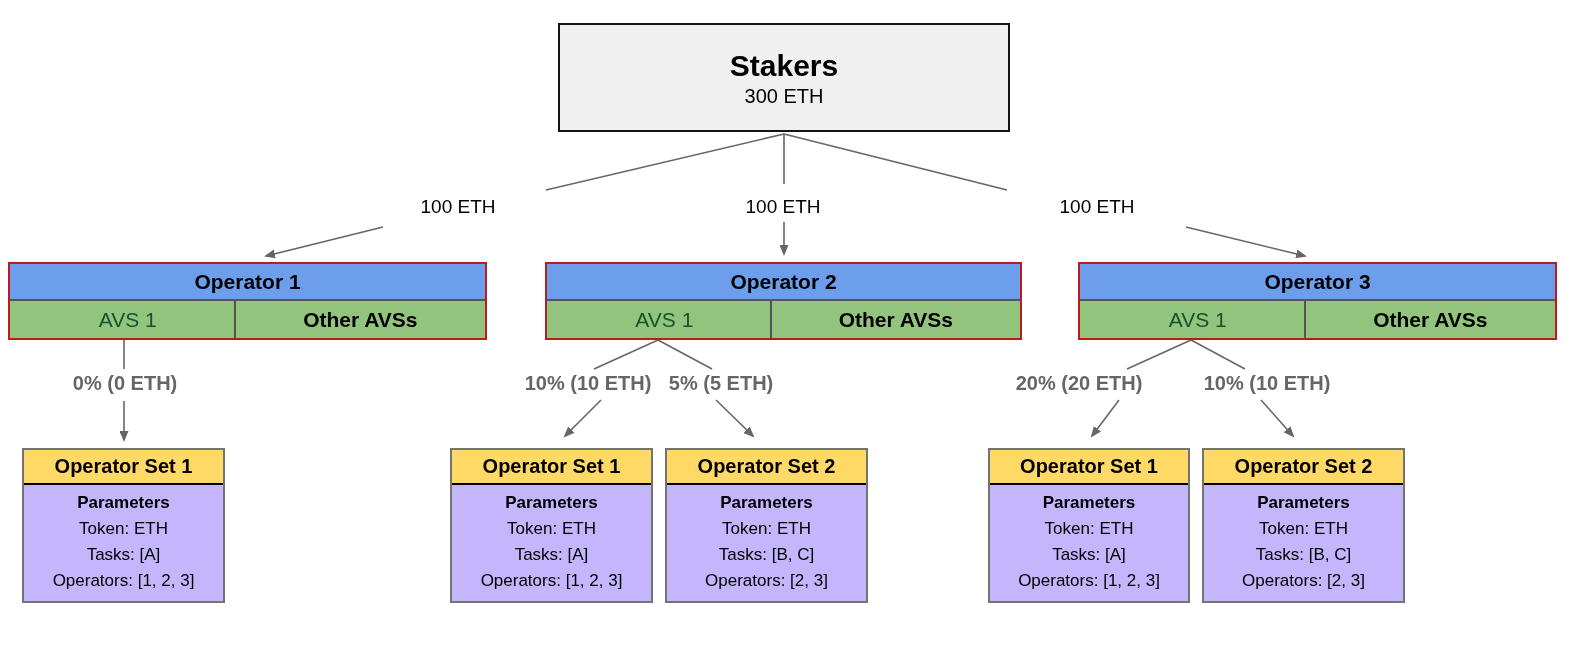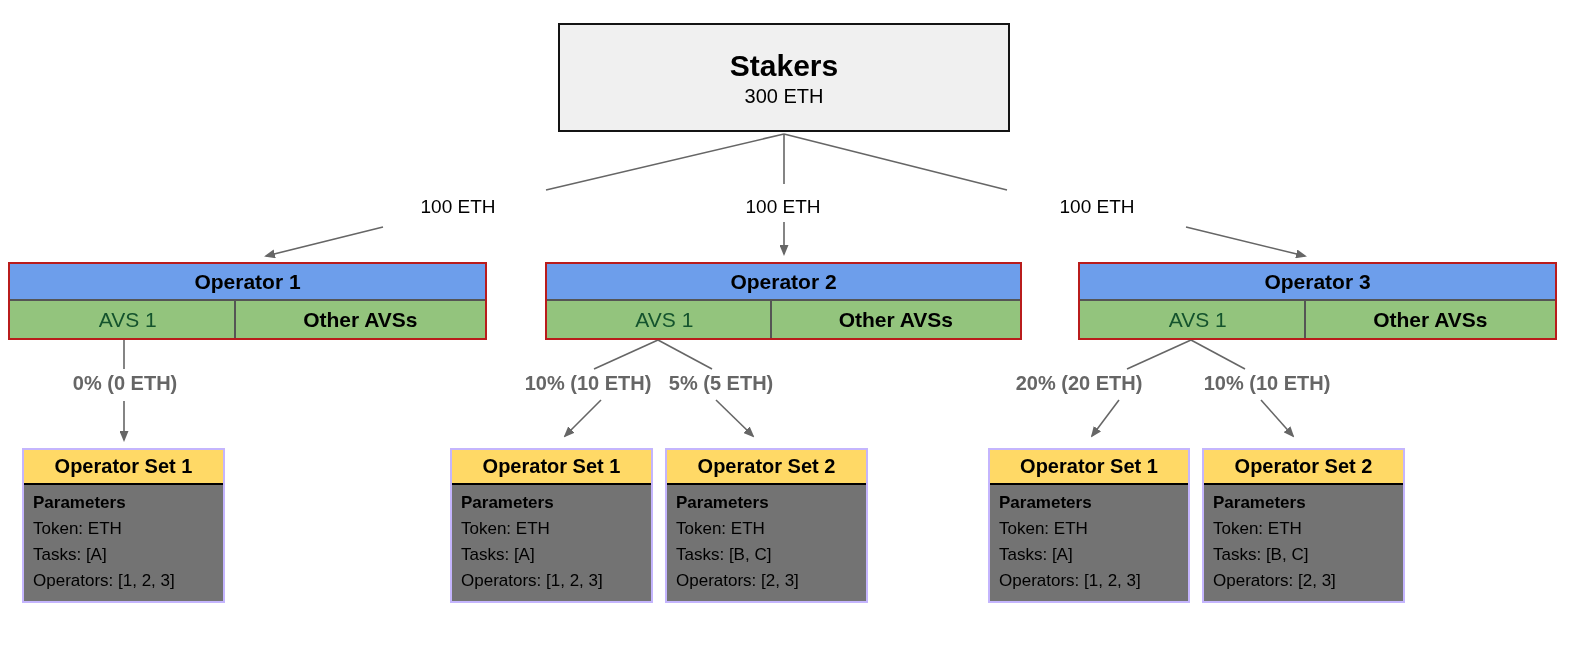--- a/index.html
+++ b/index.html
@@ -7,20 +7,21 @@
     padding: 0;
     background: #ffffff;
     font-family: "Liberation Sans", sans-serif;
   }
   .canvas {
     position: relative;
     width: 1572px;
     height: 655px;
     background: #ffffff;
     overflow: hidden;
+    text-align: center;
   }
   .wires {
     position: absolute;
     left: 0; top: 0;
     width: 1572px; height: 655px;
     pointer-events: none;
   }
 
   
   .stakers-box {
@@ -111,23 +112,23 @@
     font-size: 20px;
     font-weight: bold;
     color: #666666;
     white-space: nowrap;
   }
 
   
   .set-box {
     position: absolute;
     top: 448px;
-    border: 2px solid #c4b5fd;
-    box-sizing: border-box;
-    background: #737373;
+    border: 2px solid #737373;
+    box-sizing: border-box;
+    background: #c4b5fd;
   }
   .set-header {
     height: 33px;
     background: #ffd966;
     border-bottom: 2px solid #000000;
     display: flex;
     align-items: center;
     justify-content: center;
     font-size: 20px;
     font-weight: bold;

